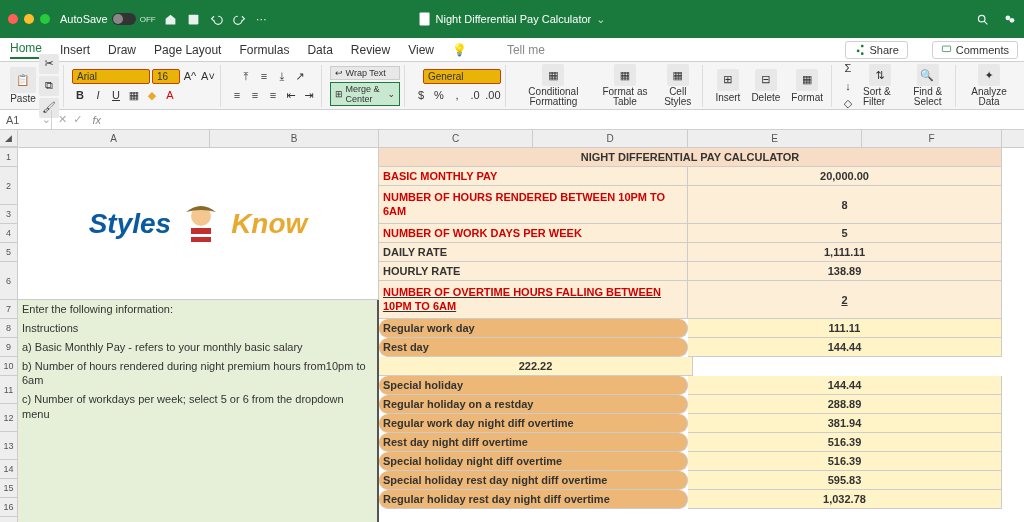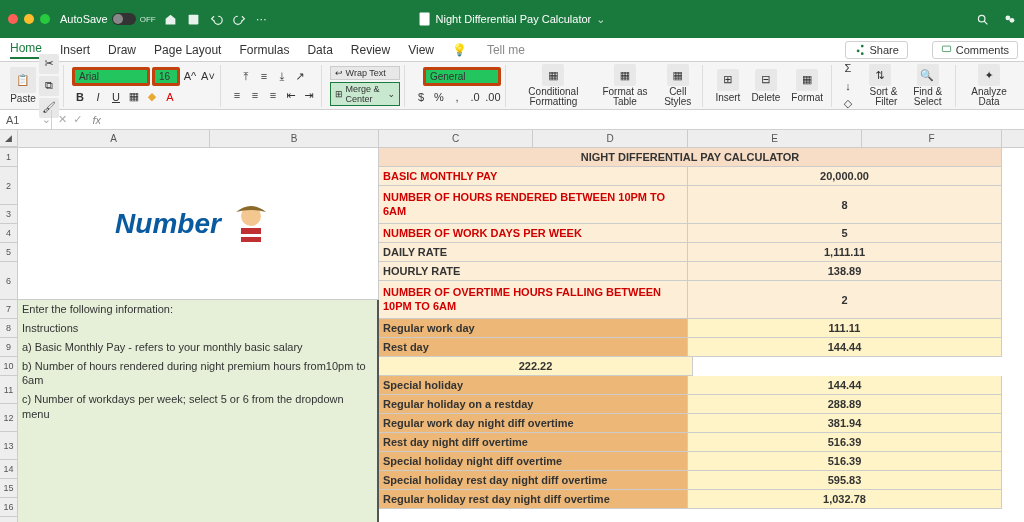--- a/index.html
+++ b/index.html
@@ -13,31 +13,31 @@
 .toggle { width:24px; height:12px; background:#333; border-radius:6px; position:relative; }
 .toggle::after { content:""; width:10px; height:10px; background:#888; border-radius:50%; position:absolute; top:1px; left:1px; }
 .titlebar-icons { display:flex; gap:10px; margin-right:auto; }
 .ti { width:13px; height:13px; opacity:.9; display:inline-flex; }
 .doc-title { position:absolute; left:50%; transform:translateX(-50%); display:flex; align-items:center; gap:5px; }
 .doc-title svg { width:12px; height:14px; }
 .titlebar-right { display:flex; gap:14px; }
 
 .menubar { background:#fff; height:24px; border-bottom:1px solid #d0d0d0; display:flex; align-items:center; padding-left:10px; gap:18px; font-size:12px; }
 .menubar .mi.active { border-bottom:2px solid #1a7a3e; color:#1a7a3e; padding-bottom:2px; }
-.menubar .tellme { color:#888; margin-left:2px; }
+.menubar .tellme { color:#888; margin-left:22px; }
 .menubar .spacer { flex:1; }
 .menubar .rbtn { border:1px solid #d0d0d0; padding:2px 8px; border-radius:3px; font-size:11px; display:flex; align-items:center; gap:4px; margin-right:6px; }
 
 .ribbon { background:#f5f5f5; height:48px; border-bottom:1px solid #d0d0d0; display:flex; align-items:center; padding:0 6px; gap:4px; font-size:10px; }
 .rgroup { display:flex; flex-direction:column; align-items:center; padding:0 4px; border-right:1px solid #ddd; height:42px; justify-content:center; gap:1px; }
 .rgroup.row { flex-direction:row; gap:3px; }
 .ricn { width:20px; height:20px; background:#e8e8e8; border-radius:2px; display:flex; align-items:center; justify-content:center; font-size:11px; }
 .ricn.lg { width:26px; height:26px; }
 .paste-col { display:flex; flex-direction:column; align-items:center; }
-.sel { border:3px solid #c2410c; background:#22c55e; padding:1px 4px; font-size:10px; border-radius:2px; display:inline-block; }
+.sel { border:1px solid #c2410c; background:#eab308; padding:1px 4px; font-size:10px; border-radius:2px; display:inline-block; }
 .fontrow { display:flex; gap:2px; align-items:center; }
 .letterbtn { width:16px; height:16px; display:inline-flex; align-items:center; justify-content:center; font-size:11px; }
 .wrap-merge { display:flex; flex-direction:column; gap:2px; }
 .wm-btn { background:#e8e8e8; border:1px solid #ccc; padding:1px 4px; font-size:9px; display:flex; align-items:center; gap:3px; }
 .wm-btn.active { background:#c8e8d0; border-color:#1a7a3e; }
 .bigbtn { display:flex; flex-direction:column; align-items:center; gap:1px; padding:0 4px; }
 .bigbtn .ic { width:22px; height:22px; }
 
 .namebox-row { height:20px; border-bottom:1px solid #d0d0d0; display:flex; align-items:center; font-size:11px; }
 .namebox { width:52px; border-right:1px solid #d0d0d0; padding-left:6px; color:#555; height:100%; display:flex; align-items:center; }
@@ -51,21 +51,21 @@
 .sheet-row { display:flex; height:19px; }
 .cell { border-right:1px solid #ccc; border-bottom:1px solid #ccc; padding:1px 4px; font-size:11px; overflow:hidden; white-space:nowrap; display:flex; align-items:center; }
 .cell.center { justify-content:center; }
 .cell.bold { font-weight:bold; }
 .cell.red { color:#d00000; }
 .cA{width:192px}.cB{width:169px}.cC{width:154px}.cD{width:155px}.cE{width:174px}.cF{width:140px}
 .wAB{width:361px}.wCD{width:309px}.wCDEF{width:623px}.wEF{width:314px}
 .bg-hdr{background:#f7ddc5;}
 .bg-key{background:#fdeed7;}
 .bg-val{background:#fff4c8;}
-.bg-cat{background:#edb877;}
+.bg-cat{background:#edb877;border-radius:9px;}
 .bg-ins{background:#e6f0d8;}
 
 .logo-cell { width:361px; height:133px; border-right:1px solid #ccc; border-bottom:1px solid #ccc; display:flex; align-items:center; justify-content:center; background:#fff; }
 .logo-wrap { display:flex; align-items:center; font-size:28px; font-weight:bold; font-family:Georgia,serif; }
 .logo-wrap .f1{color:#0a5aa0;font-style:italic}
 .logo-wrap .f2{color:#e8a930;font-style:italic}
 .logo-svg { width:60px; height:60px; }
 
 .instr { font-size:11px; line-height:1.35; padding:2px 4px; }
 .right-area { display:flex; flex-direction:column; }
@@ -250,21 +250,21 @@
       </div>
   </div>
   <div class="rgroup row">
     <div style="display:flex;flex-direction:column;gap:2px">
       <span class="letterbtn">Σ</span>
       <span class="letterbtn">↓</span>
       <span class="letterbtn">◇</span>
     </div>
     <div class="bigbtn">
         <div class="ic ricn">⇅</div>
-        <span style="text-align:right;line-height:1">Sort &amp; Filter</span>
+        <span style="text-align:left;line-height:1">Sort &amp; Filter</span>
       </div>
     <div class="bigbtn">
         <div class="ic ricn">🔍</div>
         <span style="text-align:center;line-height:1">Find &amp; Select</span>
       </div>
   </div>
   <div class="rgroup row" style="border-right:none">
     <div class="bigbtn">
         <div class="ic ricn">✦</div>
         <span style="text-align:center;line-height:1">Analyze Data</span>
@@ -304,27 +304,28 @@
         <div style="display:flex;flex-direction:column">
           <div class="rownum" style="height:19px">1</div>
           <div class="rownum" style="height:38px">2</div>
           <div class="rownum" style="height:19px">3</div>
           <div class="rownum" style="height:19px">4</div>
           <div class="rownum" style="height:19px">5</div>
           <div class="rownum" style="height:38px">6</div>
         </div>
         <div class="logo-cell" style="height:152px">
           <div class="logo-wrap">
-            <span class="f1">Number</span>
+            <span class="f1">Styles</span>
             <svg class="logo-svg" viewBox="0 0 60 60">
                 <circle cx="30" cy="22" r="10" fill="#f4c790"></circle>
                 <path d="M15 18 Q30 6 45 18 Q30 14 15 18" fill="#8a6a2a"></path>
                 <rect x="20" y="34" width="20" height="14" fill="#c03030"></rect>
                 <rect x="20" y="40" width="20" height="3" fill="#fff"></rect>
               </svg>
+            <span class="f2">Know</span>
           </div>
         </div>
       </div>
 
       <div style="display:flex">
         <div style="display:flex;flex-direction:column">
           <div class="rownum" style="height:19px">7</div>
           <div class="rownum" style="height:19px">8</div>
           <div class="rownum" style="height:19px">9</div>
           <div class="rownum" style="height:19px">10</div>
@@ -365,21 +366,21 @@
             <div class="cell bold center wEF bg-key">5</div>
           </div>
           <div class="sheet-row">
             <div class="cell bold wCD bg-key">DAILY RATE</div>
             <div class="cell bold center wEF bg-key">1,111.11</div>
           </div>
           <div class="sheet-row">
             <div class="cell bold wCD bg-key">HOURLY RATE</div>
             <div class="cell bold center wEF bg-key">138.89</div>
           </div>
-          <div class="sheet-row" style="height: 38px;">
+          <div class="sheet-row" style="height: 38px; text-decoration: underline;">
             <div class="cell bold wCD bg-key red" style="white-space: normal; line-height: 1.2;">NUMBER OF OVERTIME HOURS FALLING BETWEEN 10PM TO 6AM</div>
             <div class="cell bold center wEF bg-key">2</div>
           </div>
           <div class="sheet-row">
             <div class="cell bold wCD bg-cat">Regular work day</div>
             <div class="cell bold center wEF bg-val">111.11</div>
           </div>
           <div class="sheet-row">
             <div class="cell bold wCD bg-cat">Rest day</div>
             <div class="cell bold center wEF bg-val">144.44</div>

